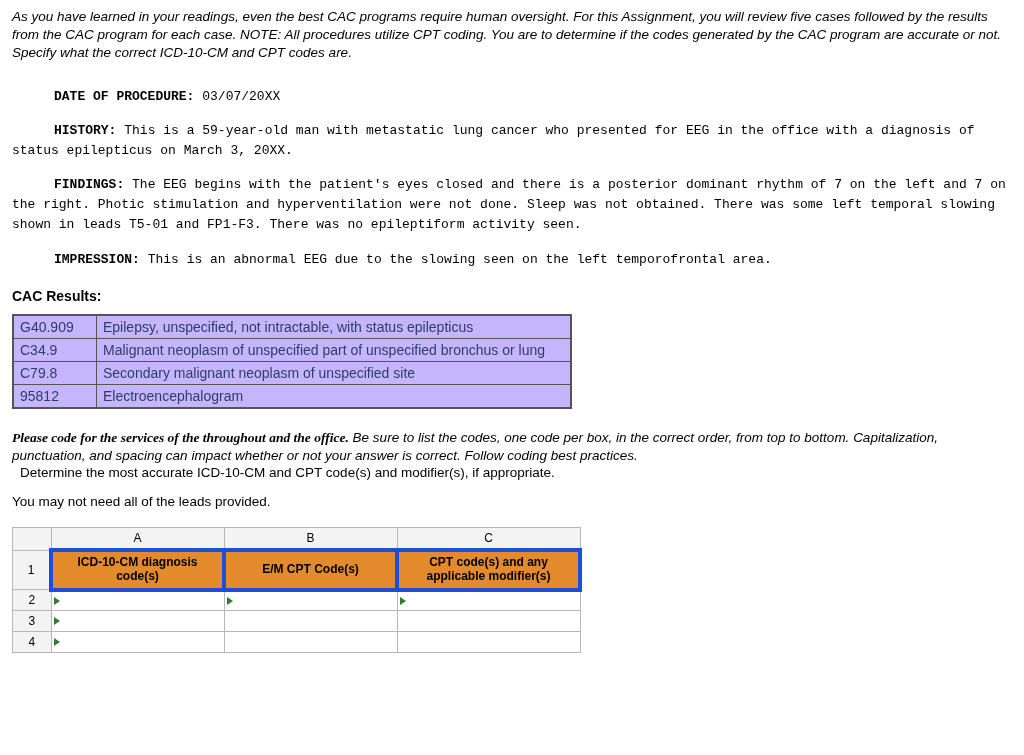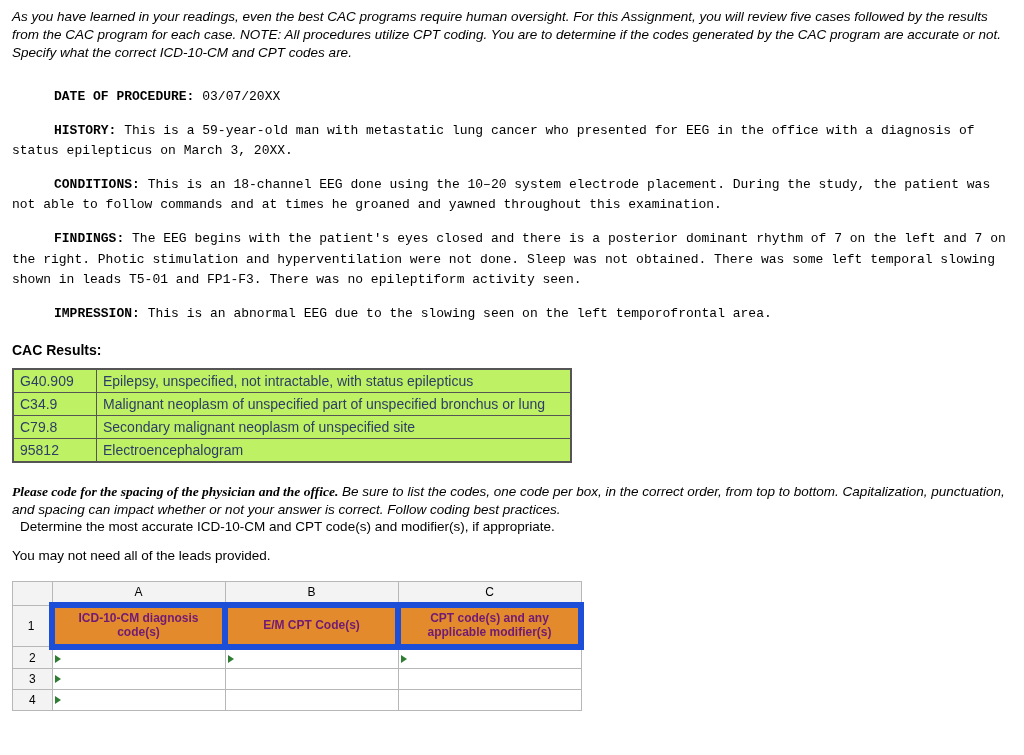--- a/index.html
+++ b/index.html
@@ -33,21 +33,21 @@
     margin-top: 6px;
     margin-bottom: 10px;
   }
   table.cac {
     border-collapse: collapse;
     border: 2px solid #555;
     width: 560px;
   }
   table.cac td {
     border: 1px solid #555;
-    background: #bef264;
+    background: #c4b5fd;
     color: #2d3e66;
     font-size: 14px;
     padding: 3px 6px;
     vertical-align: top;
   }
   table.cac td.code-cell { width: 70px; font-weight: normal; }
   .instr-italic {
     margin-top: 20px;
     font-size: 13.5px;
     line-height: 1.35;
@@ -91,26 +91,26 @@
   .sheet th.rowhead {
     background: #f3f3f3;
     font-weight: normal;
     width: 34px;
   }
   .sheet .cw-a { width: 170px; }
   .sheet .cw-b { width: 170px; }
   .sheet .cw-c { width: 180px; }
   .sheet td.hcell {
     background: #e38b2c;
-    color: #701a75;
+    color: #000000;
     font-weight: bold;
     font-size: 12px;
     padding: 4px 6px;
     line-height: 1.15;
-    border: 6px solid #1d4ed8;
+    border: 4px solid #1d4ed8;
   }
   .sheet td.incell {
     height: 18px;
     padding: 0;
     position: relative;
     background: #fff;
   }
   .sheet td.incell .tri {
     position: absolute;
     left: 2px;
@@ -131,24 +131,20 @@
 <div class="mono-block">
   <div class="mono-line">
     <span class="lbl">DATE OF PROCEDURE:</span>
     <span>03/07/20XX</span>
   </div>
   <div class="mono-line">
     <span class="lbl">HISTORY:</span>
     <span>This is a 59-year-old man with metastatic lung cancer who presented for EEG in the office with a diagnosis of status epilepticus on March 3, 20XX.</span>
   </div>
   <div class="mono-line">
-    <span class="lbl">CONDITIONS:</span>
-    <span>This is an 18-channel EEG done using the 10–20 system electrode placement. During the study, the patient was not able to follow commands and at times he groaned and yawned throughout this examination.</span>
-  </div>
-  <div class="mono-line">
     <span class="lbl">FINDINGS:</span>
     <span>The EEG begins with the patient's eyes closed and there is a posterior dominant rhythm of 7 on the left and 7 on the right. Photic stimulation and hyperventilation were not done. Sleep was not obtained. There was some left temporal slowing shown in leads T5-01 and FP1-F3. There was no epileptiform activity seen.</span>
   </div>
   <div class="mono-line" style="margin-bottom:6px">
     <span class="lbl">IMPRESSION:</span>
     <span>This is an abnormal EEG due to the slowing seen on the left temporofrontal area.</span>
   </div>
 </div>
 
 <div class="cac-heading">CAC Results:</div>
@@ -168,21 +164,21 @@
     <td>Secondary malignant neoplasm of unspecified site</td>
   </tr>
   <tr>
     <td class="code-cell">95812</td>
     <td>Electroencephalogram</td>
   </tr>
 </tbody>
   </table>
 
 <div class="instr-italic">
-  <span class="lead">Please code for the spacing of the physician and the office.</span><span class="rest"> Be sure to list the codes, one code per box, in the correct order, from top to bottom. Capitalization, punctuation, and spacing can impact whether or not your answer is correct. Follow coding best practices.</span>
+  <span class="lead">Please code for the services of the throughout and the office.</span><span class="rest"> Be sure to list the codes, one code per box, in the correct order, from top to bottom. Capitalization, punctuation, and spacing can impact whether or not your answer is correct. Follow coding best practices.</span>
 </div>
 
 <div class="determine">Determine the most accurate ICD-10-CM and CPT code(s) and modifier(s), if appropriate.</div>
 
 <div class="note-line">You may not need all of the leads provided.</div>
 
 <table class="sheet">
   <tbody>
       <tr>
     <th class="corner"></th>

